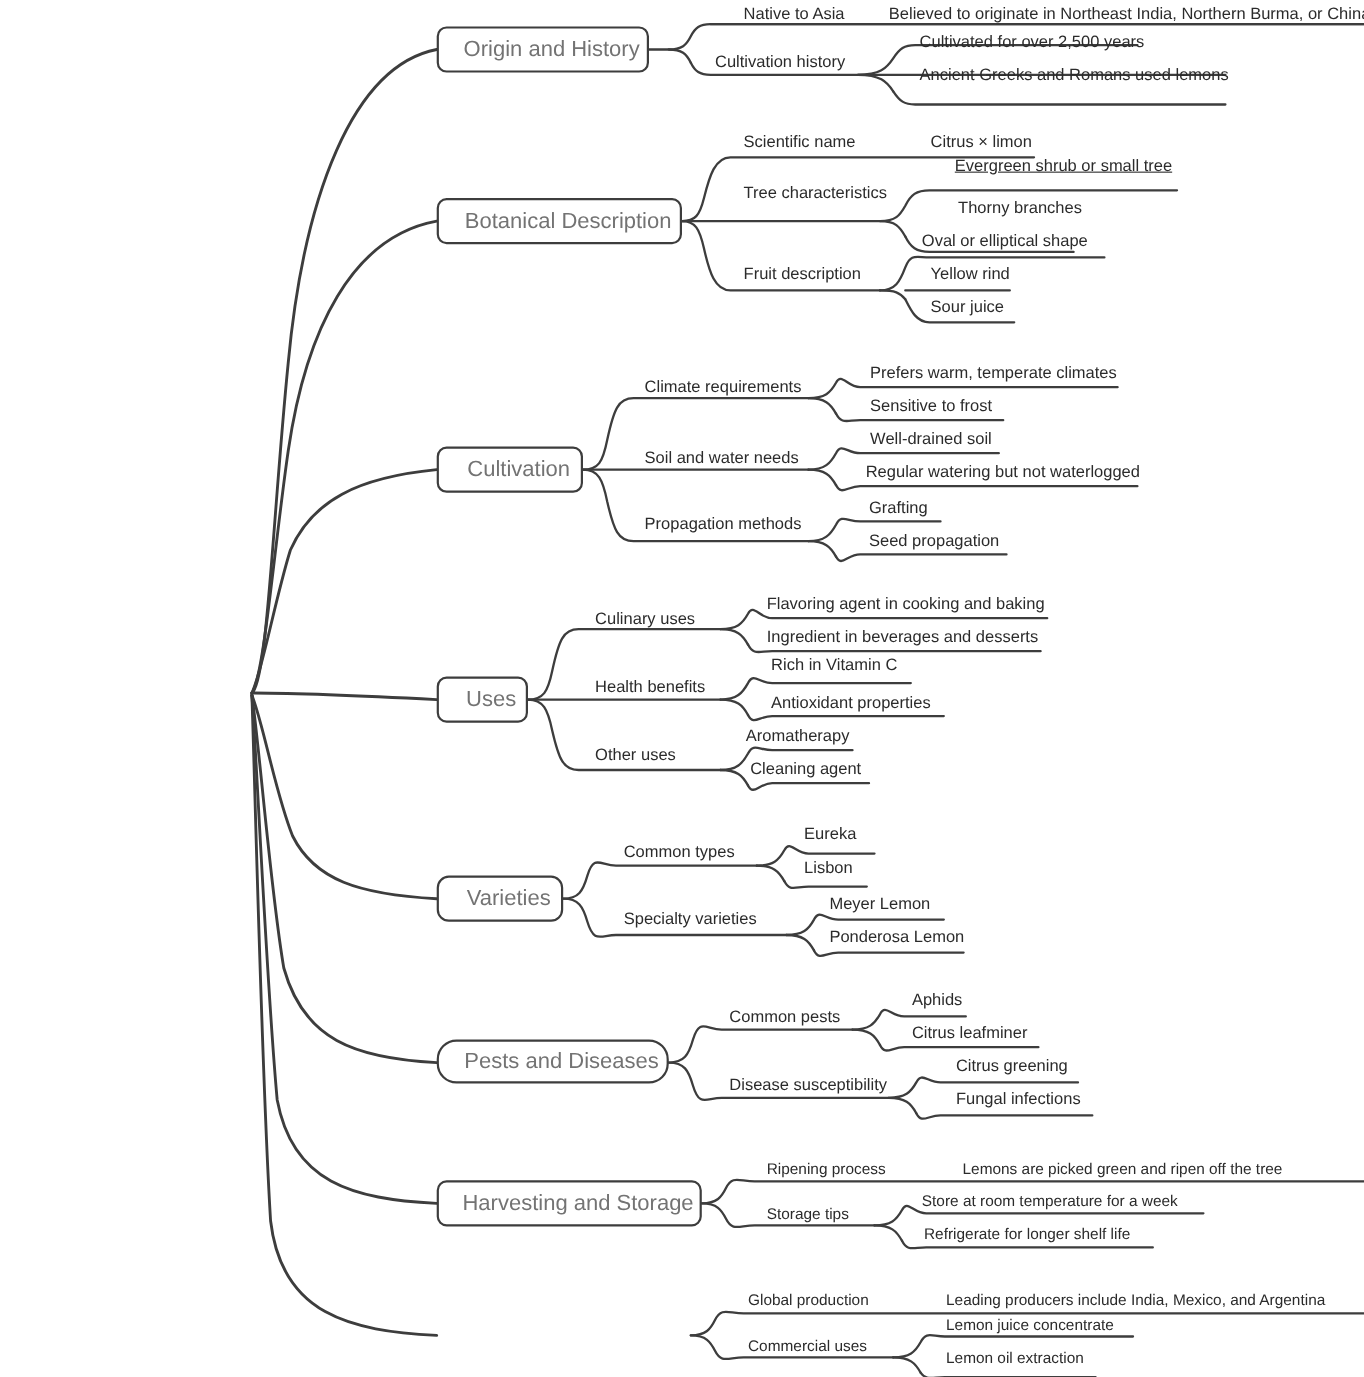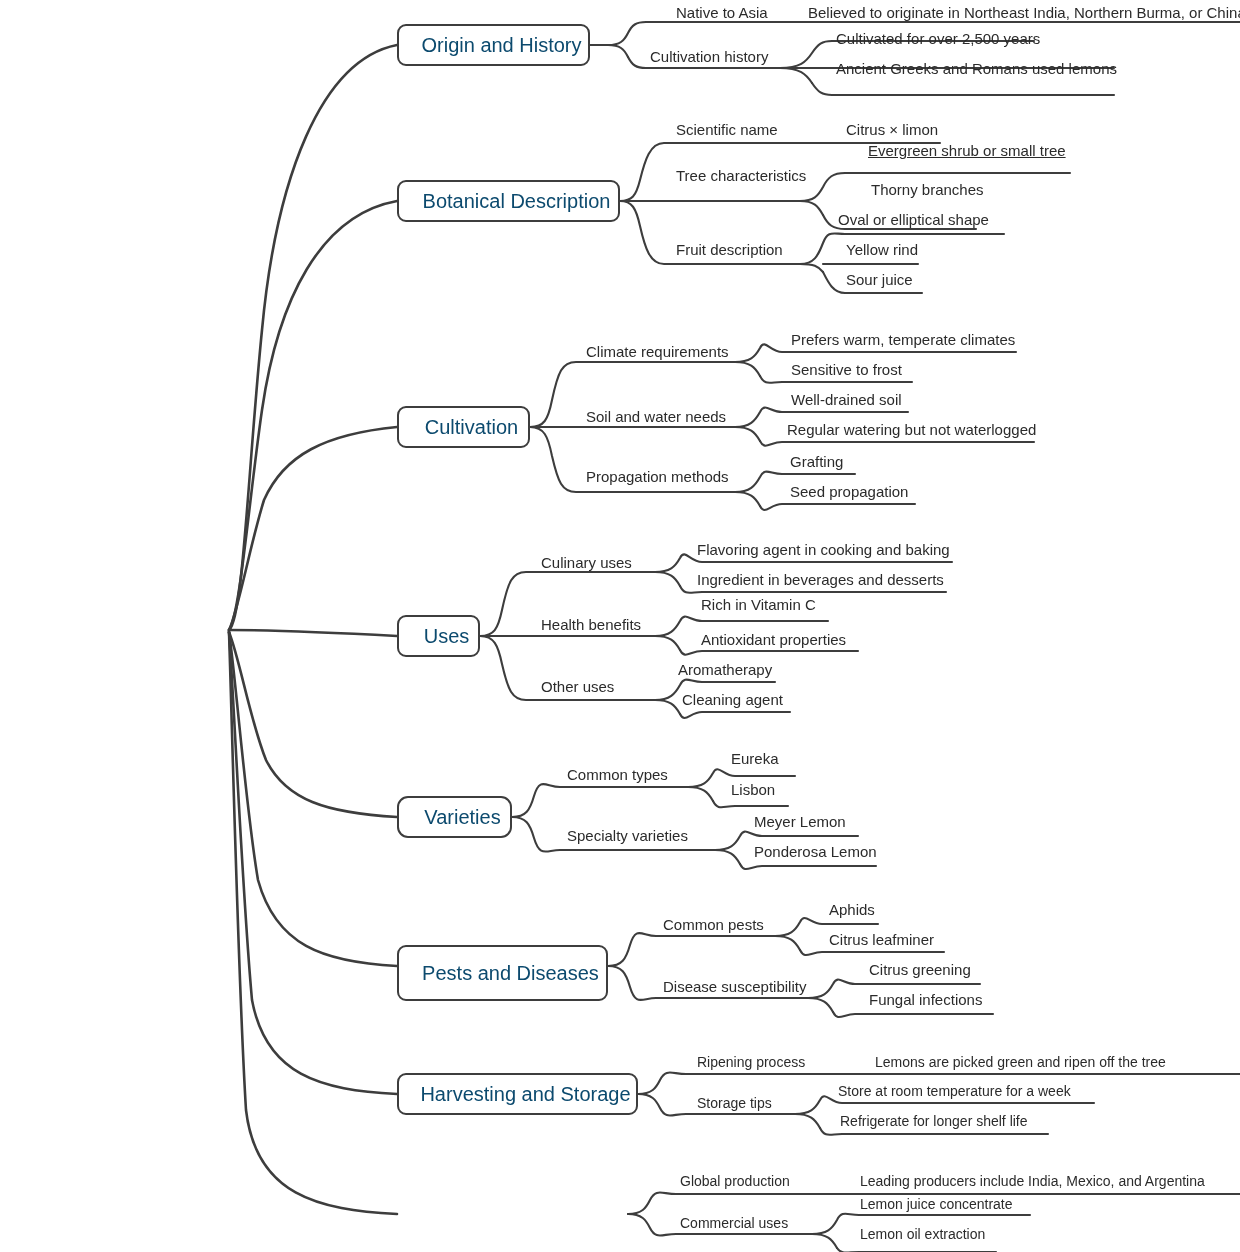--- a/index.html
+++ b/index.html
@@ -57,21 +57,21 @@
     color: #ffffff;
     border-radius: 34px;
     font-size: 25px;
     letter-spacing: 0.1px;
   }
   .l1-node {
     background: #ffffff;
     border: 2.2px solid #3d3d3d;
     border-radius: 9px;
     font-size: 20px;
-    color: #0c4a6e;
+    color: #737373;
     padding-left: 16px;
   }
   .leaf {
     position: absolute;
     white-space: nowrap;
     color: #2b2b2b;
   }
   .l2-label { font-size: 15px; }
   .l3-label { font-size: 15px; }
   .l3-small { font-size: 14px; }
@@ -177,21 +177,21 @@
   </div>
   <div class="node l1-node" style="left:397px; top:406px; width:133px; height:42px;">
     <span>Cultivation</span>
   </div>
   <div class="node l1-node" style="left:397px; top:615px; width:83px; height:42px;">
     <span>Uses</span>
   </div>
   <div class="node l1-node" style="left:397px; top:796px; width:115px; height:42px;border-radius:11px;">
     <span>Varieties</span>
   </div>
-  <div class="node l1-node" style="left:397px; top:945px; width:211px; height:56px;">
+  <div class="node l1-node" style="left:397px; top:945px; width:211px; height:40px;border-radius:18px;">
     <span>Pests and Diseases</span>
   </div>
   <div class="node l1-node" style="left:397px; top:1073px; width:241px; height:42px;">
     <span>Harvesting and Storage</span>
   </div>
 
   <div class="leaf l2-label" style="left:676px; top:4px;">
     <span>Native to Asia</span>
   </div>
   <div class="leaf l3-label" style="left:808px; top:4px;">

